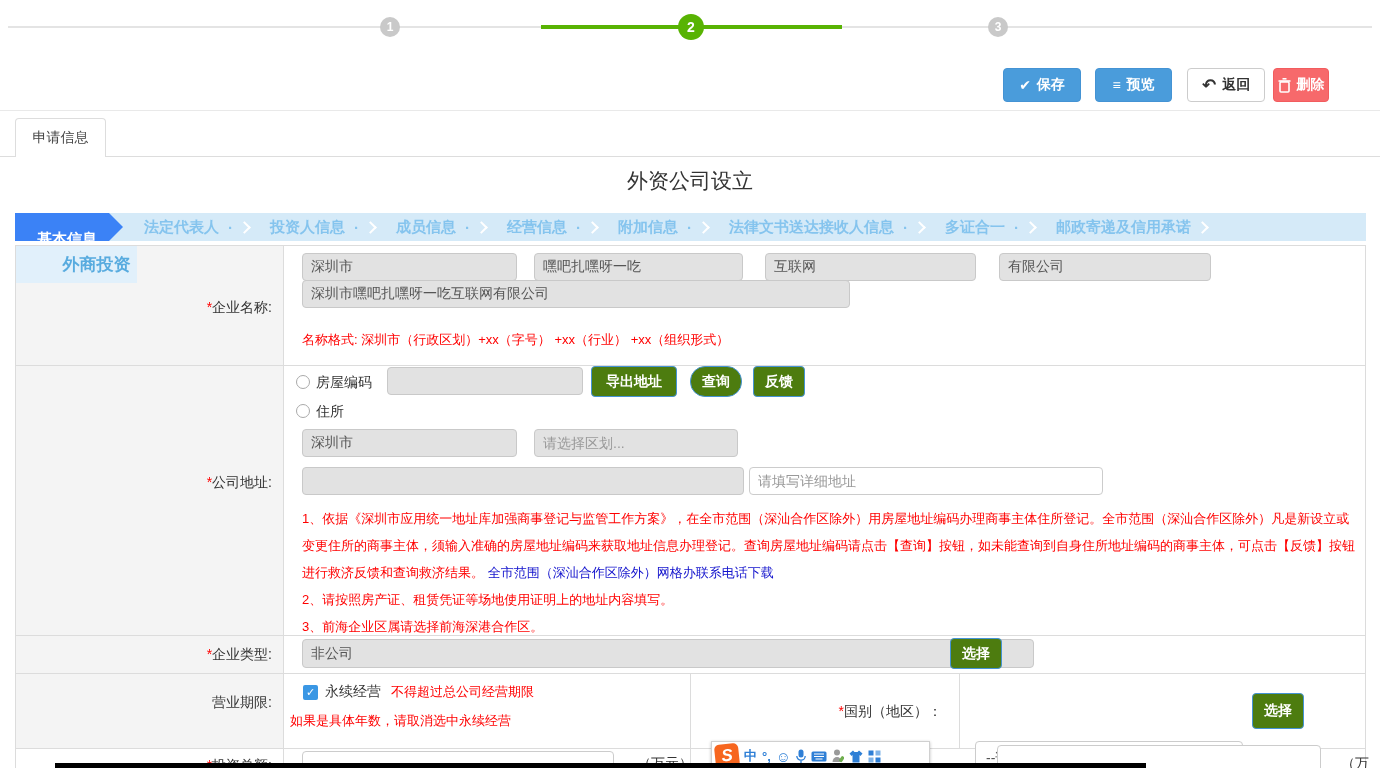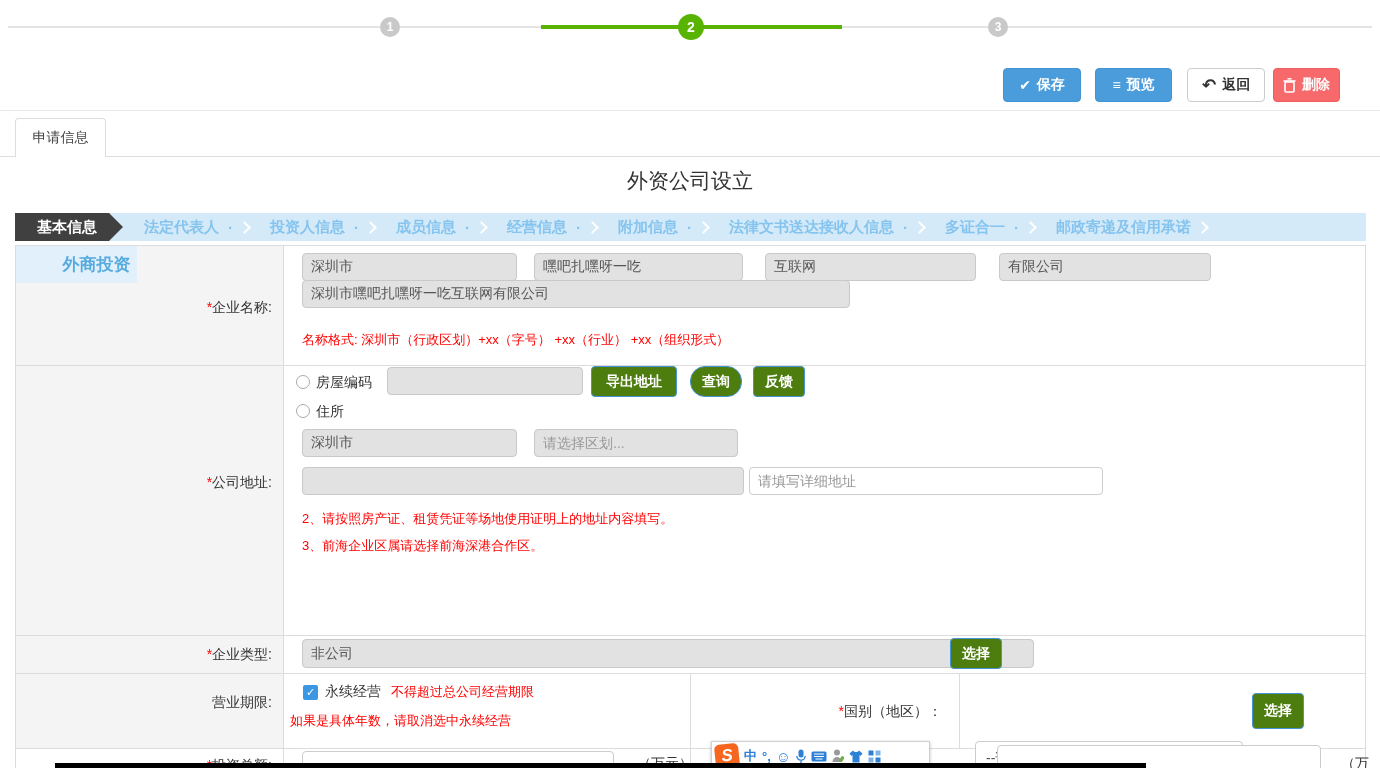--- a/index.html
+++ b/index.html
@@ -27,22 +27,22 @@
   .app-tab { position:absolute; left:15px; top:118px; width:91px; height:39px; background:#fff;
              border:1px solid #ddd; border-bottom:none; border-radius:4px 4px 0 0; z-index:3;
              display:flex; align-items:center; justify-content:center; font-size:14px; color:#444; }
   .page-rule { position:absolute; left:0; top:156px; width:1380px; height:1px; background:#ddd; z-index:1; }
 
   .page-title { position:absolute; left:0; top:167px; width:1380px; text-align:center; font-size:21px; color:#333; }
 
   
   .nav { position:absolute; left:15px; top:213px; width:1351px; height:28px; background:#d5eaf8;
          display:flex; align-items:center; overflow:hidden; }
-  .nav-active { height:28px; line-height:28px; background:#404040; color:#fff; font-size:15px; font-weight:bold;
-                padding:0 26px 0 22px; clip-path:polygon(0 0, calc(100% - 14px) 0, 100% 50%, calc(100% - 14px) 100%, 0 100%); }
+  .nav-active { height:28px; line-height:28px; background:#3b82f6; color:#fff; font-size:15px; font-weight:bold;
+                padding:12px 26px 0 22px; clip-path:polygon(0 0, calc(100% - 14px) 0, 100% 50%, calc(100% - 14px) 100%, 0 100%); }
   .nav-label { color:#85c4ee; font-size:15px; font-weight:bold; margin-left:21px; white-space:nowrap; cursor:pointer; }
   .nav-dot { color:#85c4ee; font-size:15px; font-weight:bold; margin-left:9px; }
   .nav-chev { width:9px; height:9px; border-top:2px solid #fff; border-right:2px solid #fff;
               transform:rotate(45deg); margin-left:7px; flex:0 0 auto; }
 
   
   .tb { position:absolute; background:#dcdcdc; }
   .labelcol-bg { position:absolute; left:16px; top:246px; width:267px; height:502px; background:#f4f4f4; }
   .badge { position:absolute; left:16px; top:246px; width:121px; height:37px; background:#e1f0fb;
            color:#58abdf; font-size:17px; font-weight:bold; display:flex; align-items:center; justify-content:center;padding-left:40px; }
@@ -102,21 +102,21 @@
       <span>保存</span>
   </div>
   <div class="btn btn-blue" style="left:1095px; width:77px;">
     <span class="glyph">≡</span>
       <span>预览</span>
   </div>
   <div class="btn btn-white" style="left:1187px; width:78px;">
     <span class="glyph" style="font-size:17px;">↶</span>
       <span>返回</span>
   </div>
-  <div class="btn btn-red" style="left:1273px; width:67px;">
+  <div class="btn btn-red" style="left:1273px; width:56px;">
     <svg width="13" height="15" viewBox="0 0 13 15">
       <rect x="2" y="4" width="9" height="10" rx="1" fill="none" stroke="#fff" stroke-width="1.6"></rect>
       <line x1="0.5" y1="3" x2="12.5" y2="3" stroke="#fff" stroke-width="1.6"></line>
       <line x1="4.5" y1="0.8" x2="8.5" y2="0.8" stroke="#fff" stroke-width="1.6"></line>
     </svg>
     <span>删除</span>
   </div>
   <div class="toolbar-rule"></div>
 
   <div class="app-tab">申请信息</div>
@@ -183,20 +183,21 @@
   <div class="sbtn" style="left:591px; top:366px; width:86px; height:31px;">导出地址</div>
   <div class="sbtn" style="left:690px; top:366px; width:52px; height:31px;border-radius:15px;">查询</div>
   <div class="sbtn" style="left:753px; top:366px; width:52px; height:31px;">反馈</div>
   <span class="radio" style="left:296px; top:404px;"></span>
   <span class="radio-lab" style="left:316px; top:403px;">住所</span>
   <input class="inp-dis" style="left: 302px; top: 429px; width: 215px;" disabled="" value="深圳市">
   <input class="inp-dis" style="left: 534px; top: 429px; width: 204px;" disabled="" placeholder="请选择区划...">
   <input class="inp-dis" style="left: 302px; top: 467px; width: 442px;" disabled="">
   <input class="inp-white" style="left: 749px; top: 467px; width: 354px;" placeholder="请填写详细地址">
   <div class="notes">
+    <div><span>1、依据《深圳市应用统一地址库加强商事登记与监管工作方案》，在全市范围（深汕合作区除外）用房屋地址编码办理商事主体住所登记。全市范围（深汕合作区除外）凡是新设立或变更住所的商事主体，须输入准确的房屋地址编码来获取地址信息办理登记。查询房屋地址编码请点击【查询】按钮，如未能查询到自身住所地址编码的商事主体，可点击【反馈】按钮进行救济反馈和查询救济结果。</span> <a>全市范围（深汕合作区除外）网格办联系电话下载</a></div>
     <div>2、请按照房产证、租赁凭证等场地使用证明上的地址内容填写。</div>
     <div>3、前海企业区属请选择前海深港合作区。</div>
   </div>
 
   <div class="flabel" style="top:646px;">
     <span class="req">*</span><span>企业类型:</span>
   </div>
   <input class="inp-dis" style="left: 302px; top: 639px; width: 732px; height: 29px;" disabled="" value="非公司">
   <div class="sbtn" style="left:950px; top:638px; width:52px; height:31px;">选择</div>
 

